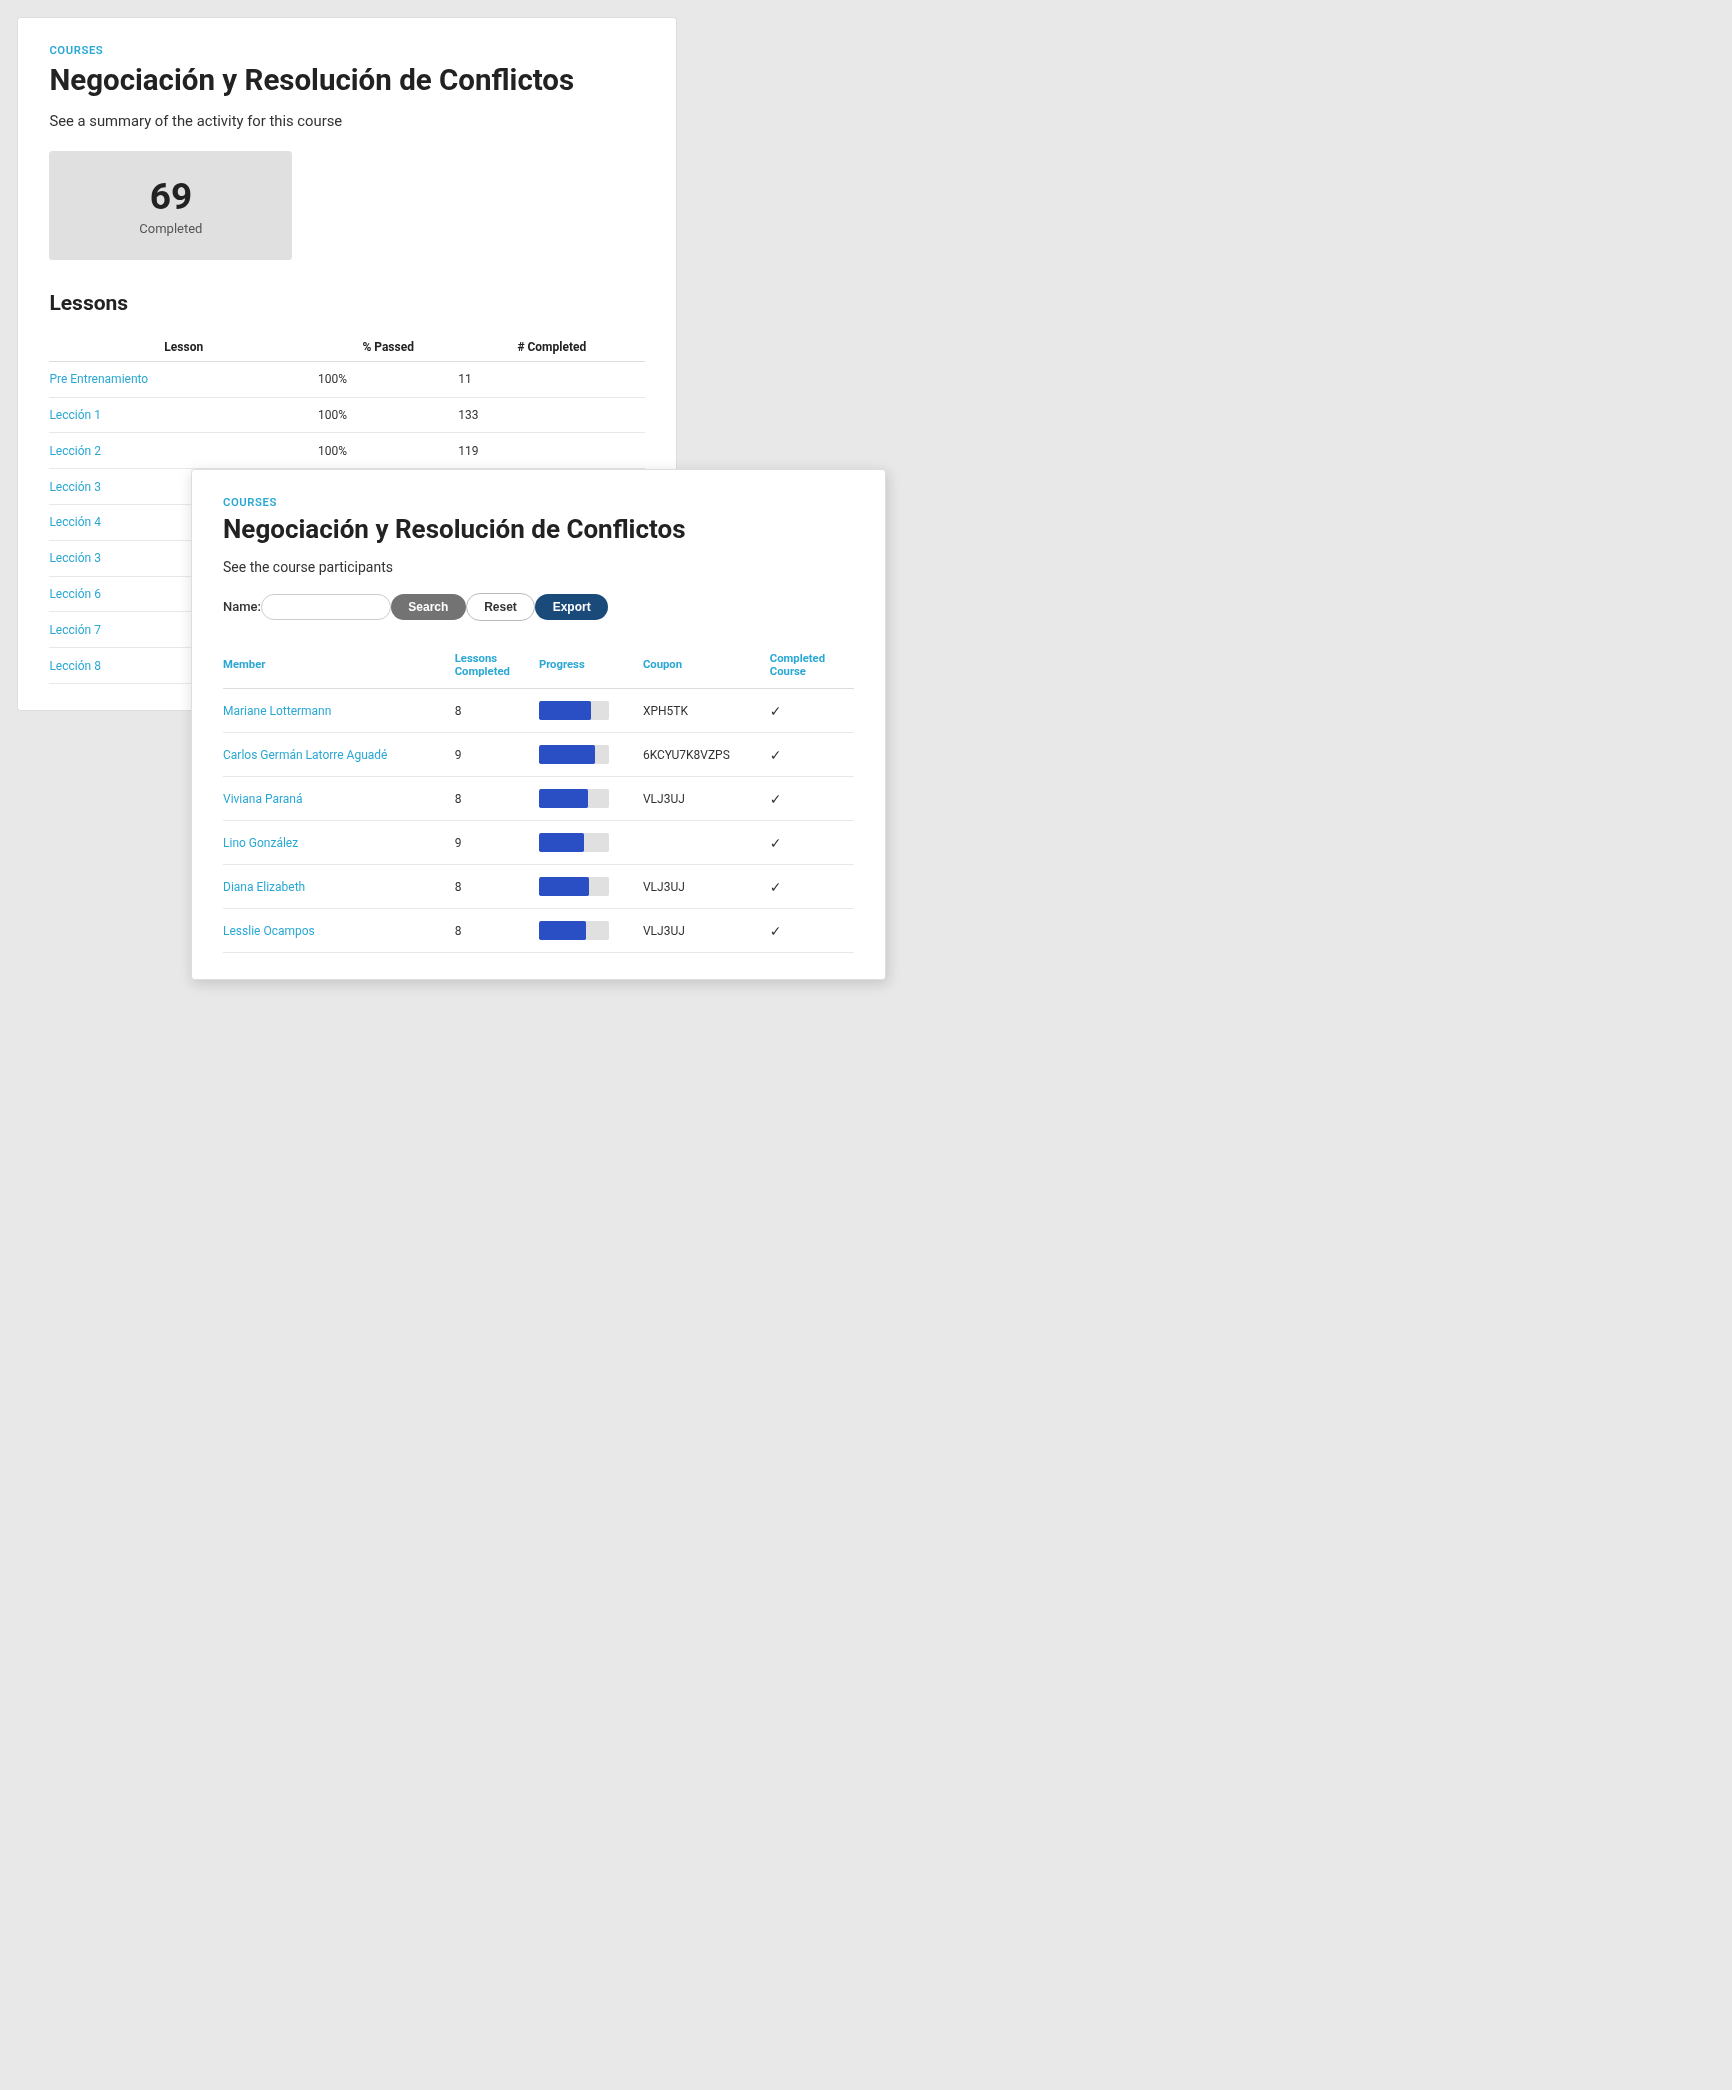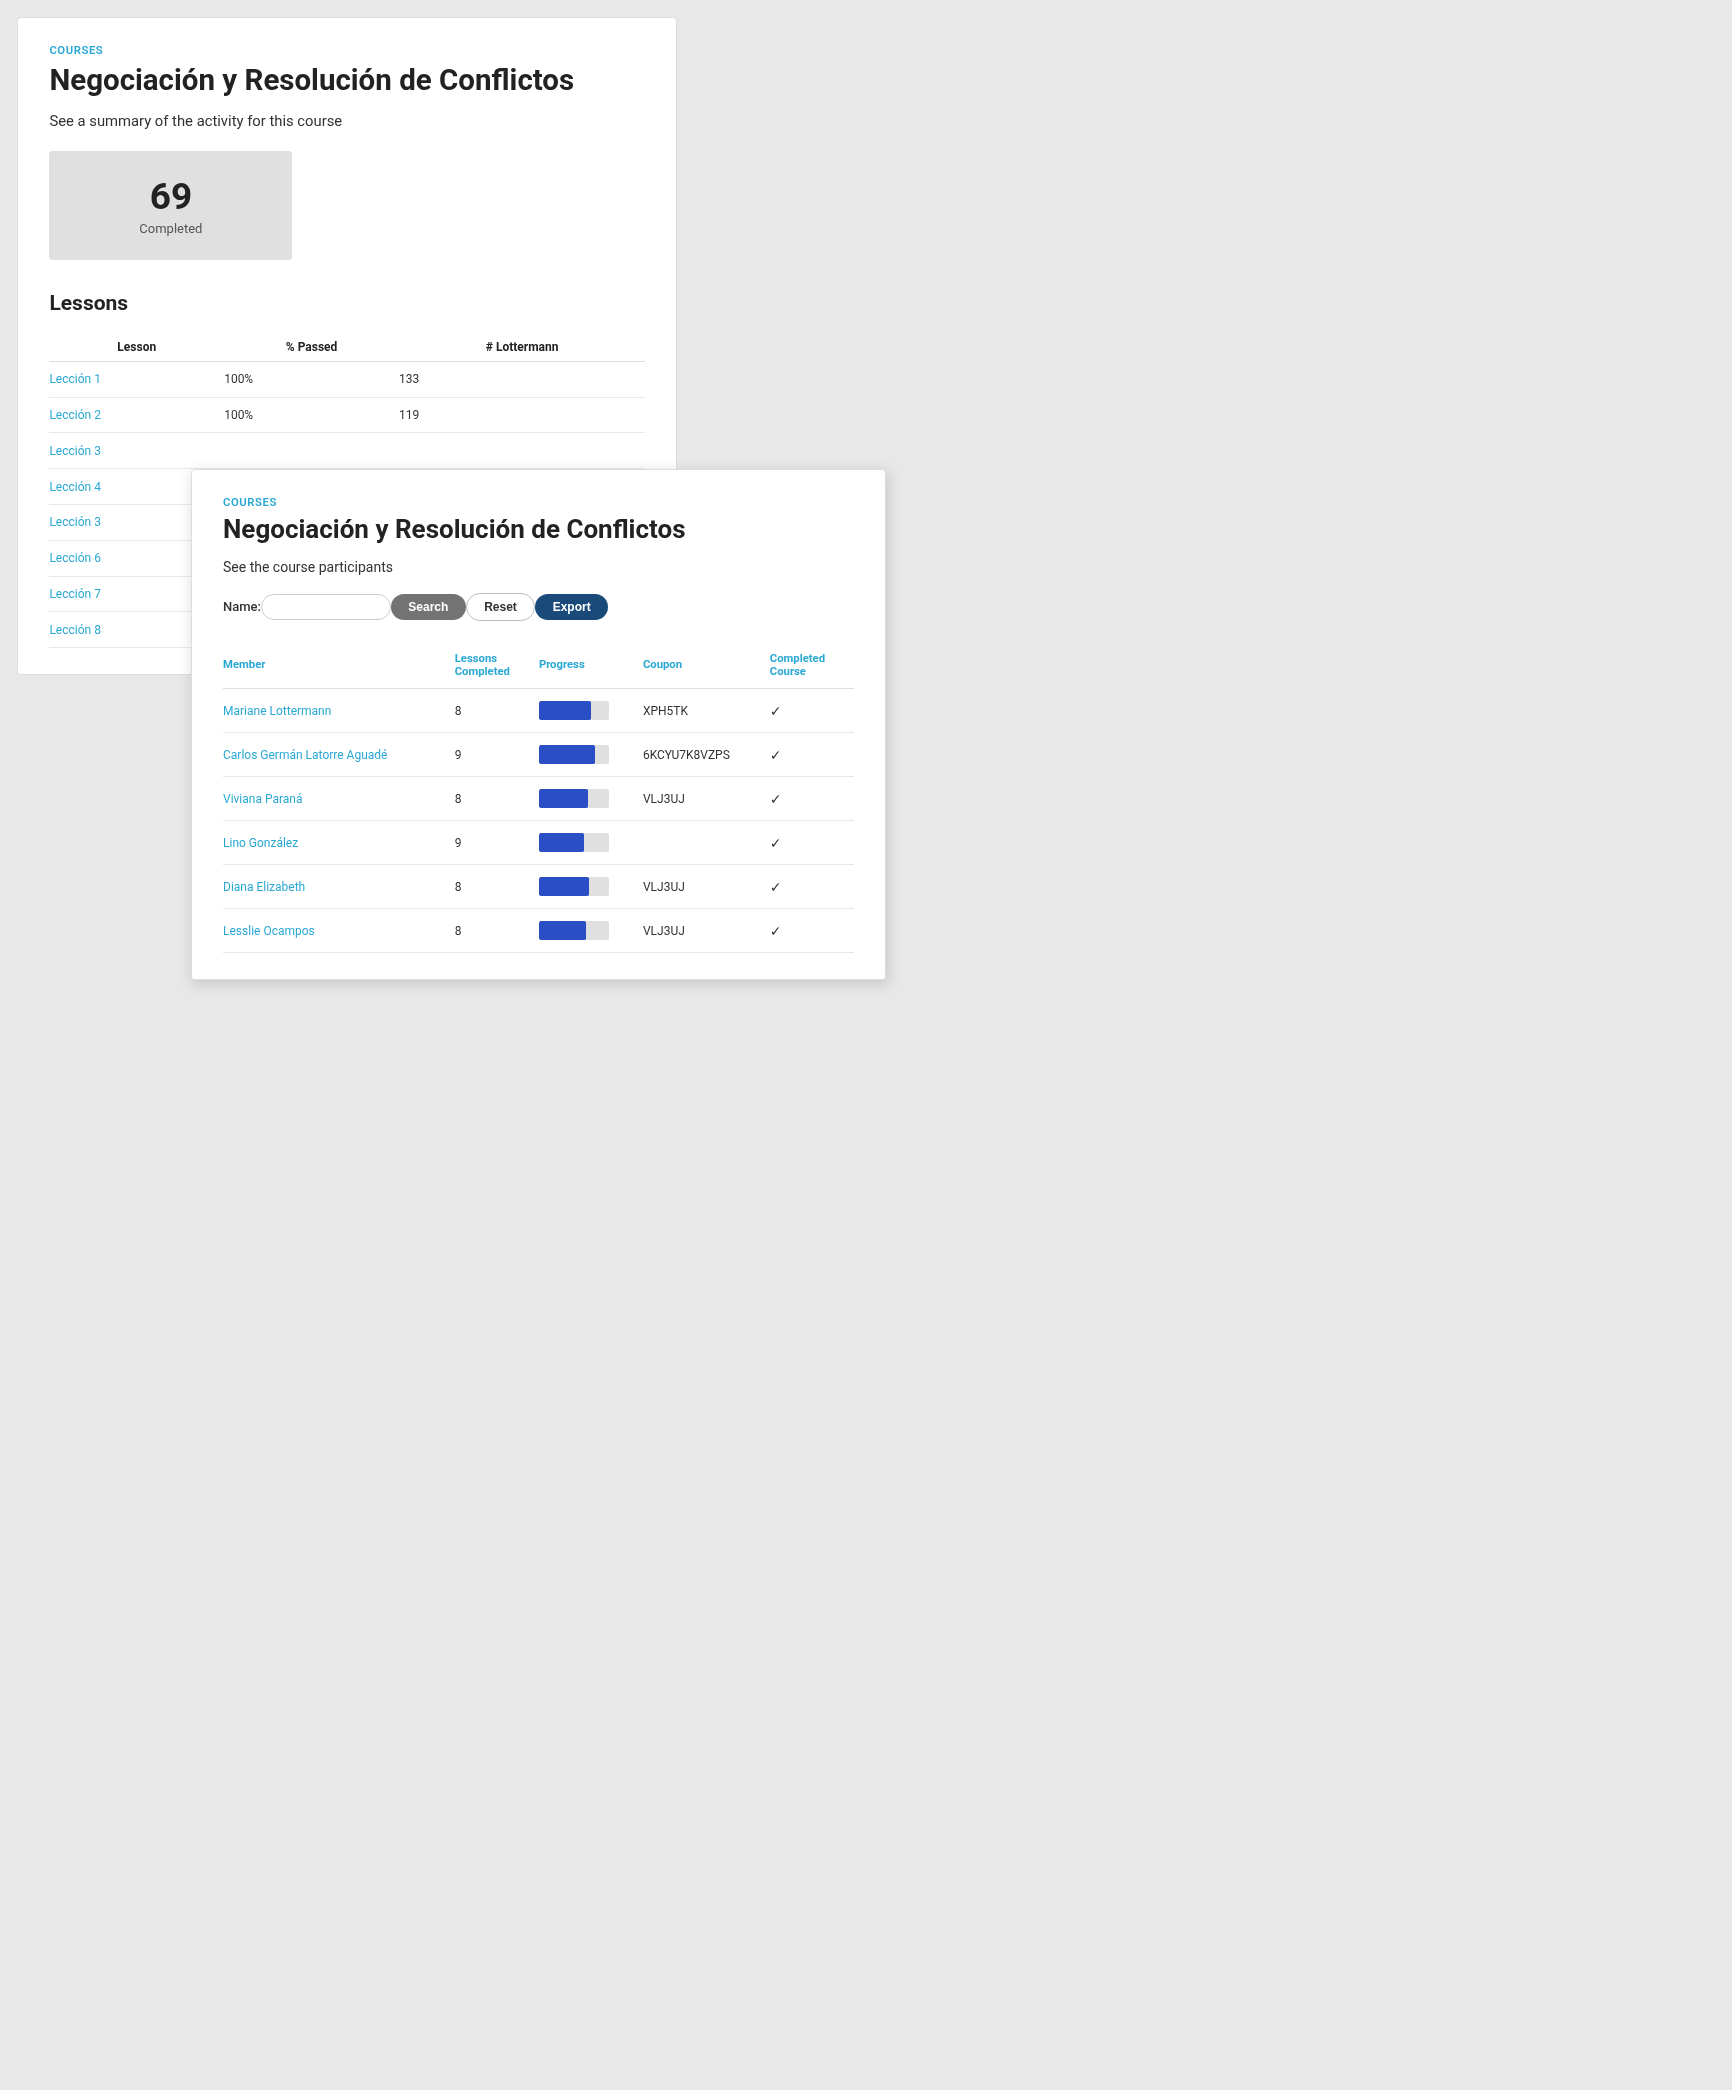--- a/index.html
+++ b/index.html
@@ -229,24 +229,29 @@
     </div>
   </div>
 
   <h2 class="section-title">Lessons</h2>
 
   <table class="lessons-table">
     <thead>
       <tr>
         <th>Lesson</th>
         <th>% Passed</th>
-        <th># Lottermann</th>
+        <th># Completed</th>
       </tr>
     </thead>
     <tbody id="lessons-tbody">
+    <tr>
+      <td class="lesson-link">Pre Entrenamiento</td>
+      <td>100%</td>
+      <td>11</td>
+    </tr>
         <tr>
       <td class="lesson-link">Lección 1</td>
       <td>100%</td>
       <td>133</td>
     </tr>
         <tr>
       <td class="lesson-link">Lección 2</td>
       <td>100%</td>
       <td>119</td>
     </tr>

